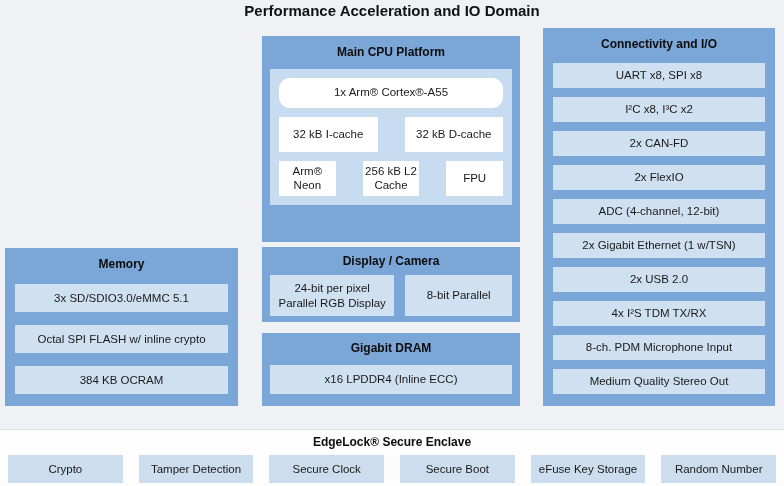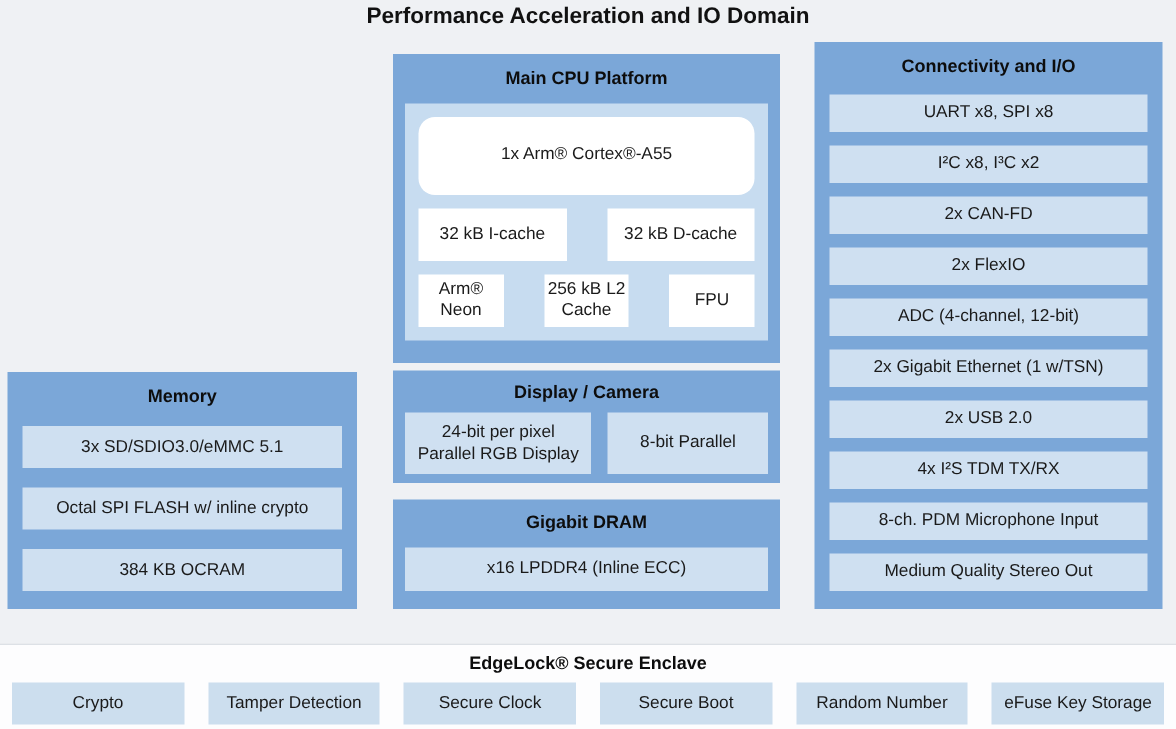--- a/index.html
+++ b/index.html
@@ -51,21 +51,21 @@
     background: #c7dcf0;
     margin-top: 8px; padding: 9px;
     display: flex; flex-direction: column; gap: 9px;
   }
   .white-box {
     background: #ffffff;
     font-size: 11.5px; text-align: center;
     display: flex; align-items: center; justify-content: center;
     line-height: 1.2;
   }
-  .cpu-main { height: 52px; border-radius: 11px; }
+  .cpu-main { height: 30px; border-radius: 11px; }
   .cpu-row { display: flex; gap: 27px; }
   .cpu-row .white-box { height: 35px; flex: 1; }
 
   .display-camera { left: 262px; top: 247px; width: 258px; height: 75px; padding: 6px 8px; }
   .dc-row { display: flex; gap: 11px; margin-top: 5px; }
   .dc-row .item { height: 41px; padding: 0 4px; }
   .dc-left { flex: 1.18; }
   .dc-right { flex: 1; }
 
   .external-dram { left: 262px; top: 333px; width: 258px; height: 73px; padding: 7px 8px; }
@@ -155,18 +155,18 @@
     <div class="item">Medium Quality Stereo Out</div>
   </div>
 
   <div class="enclave-strip">
     <div class="enclave-title">EdgeLock® Secure Enclave</div>
     <div class="enclave-row">
       <div class="enclave-box">Crypto</div>
       <div class="enclave-box">Tamper Detection</div>
       <div class="enclave-box">Secure Clock</div>
       <div class="enclave-box">Secure Boot</div>
+      <div class="enclave-box">eFuse Key Storage</div>
       <div class="enclave-box">Random Number</div>
-      <div class="enclave-box">eFuse Key Storage</div>
     </div>
   </div>
 
 </div>
 
 </body></html>

